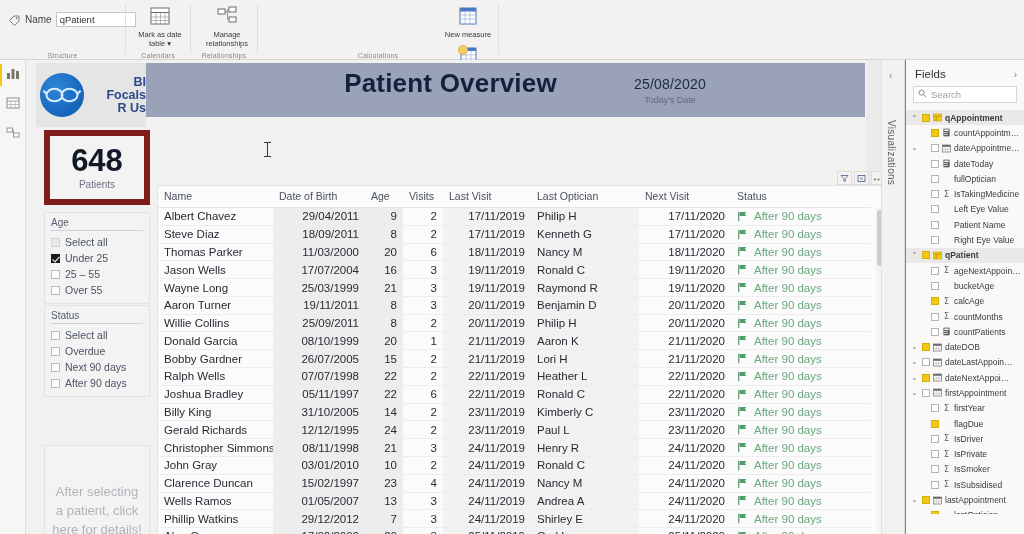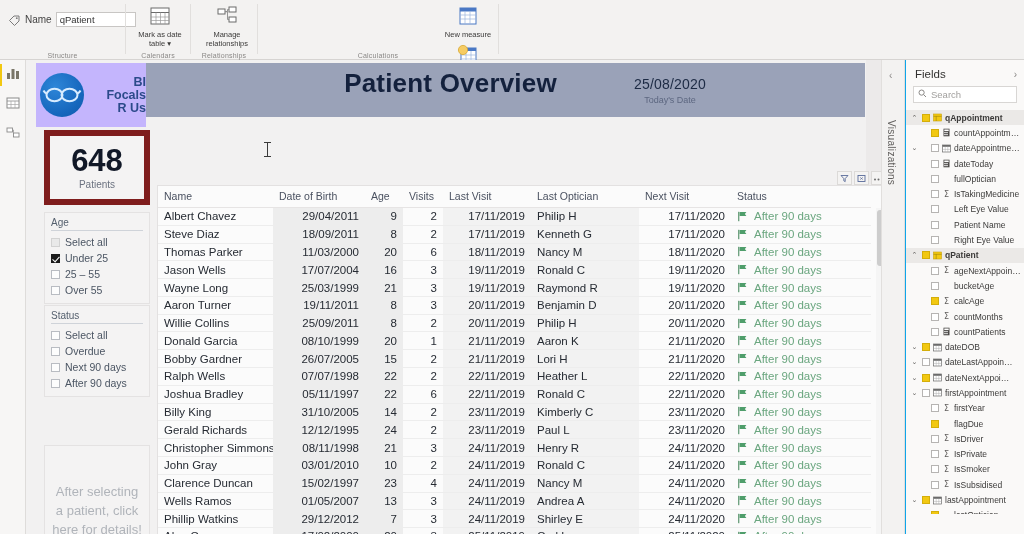--- a/index.html
+++ b/index.html
@@ -74,21 +74,21 @@
     background: #f2f1f1;
   }
 
   
   .rpt-header {
     position: absolute; left: 10px; top: 3px; width: 829px; height: 54px;
     background: #9aa2b8;
   }
   .logo-box {
     position: absolute; left: 0; top: 0; width: 110px; height: 64px;
-    background: #c4b5fd; display: flex; align-items: center; gap: 16px;
+    background: #e5e5e5; display: flex; align-items: center; gap: 16px;
   }
   .logo-circle {
     width: 44px; height: 44px; border-radius: 50%;
     background: radial-gradient(circle at 35% 32%, #2e86d8 0%, #1667bd 65%, #0e5aa8 100%);
     margin-left: 4px; position: relative; flex: none;
   }
   .logo-text {
     font-size: 12.5px; font-weight: bold; color: #2b4a8a;
     line-height: 13px; text-align: right; width: 52px;
   }

